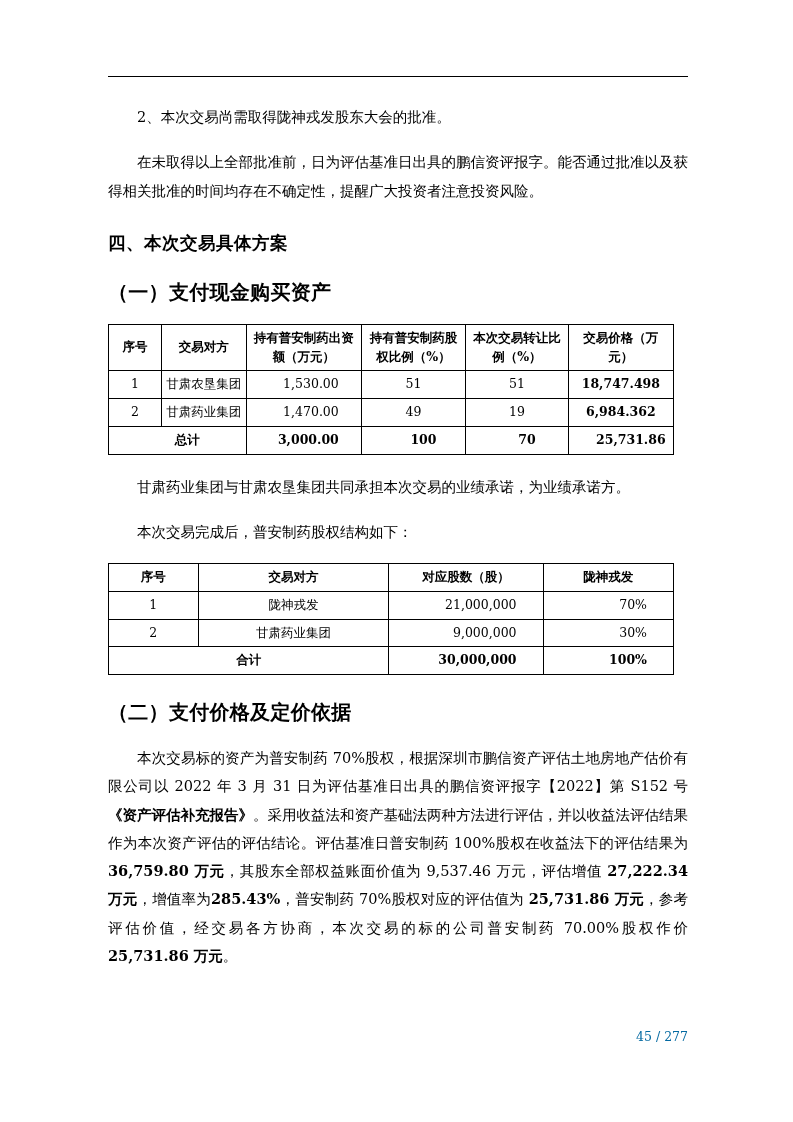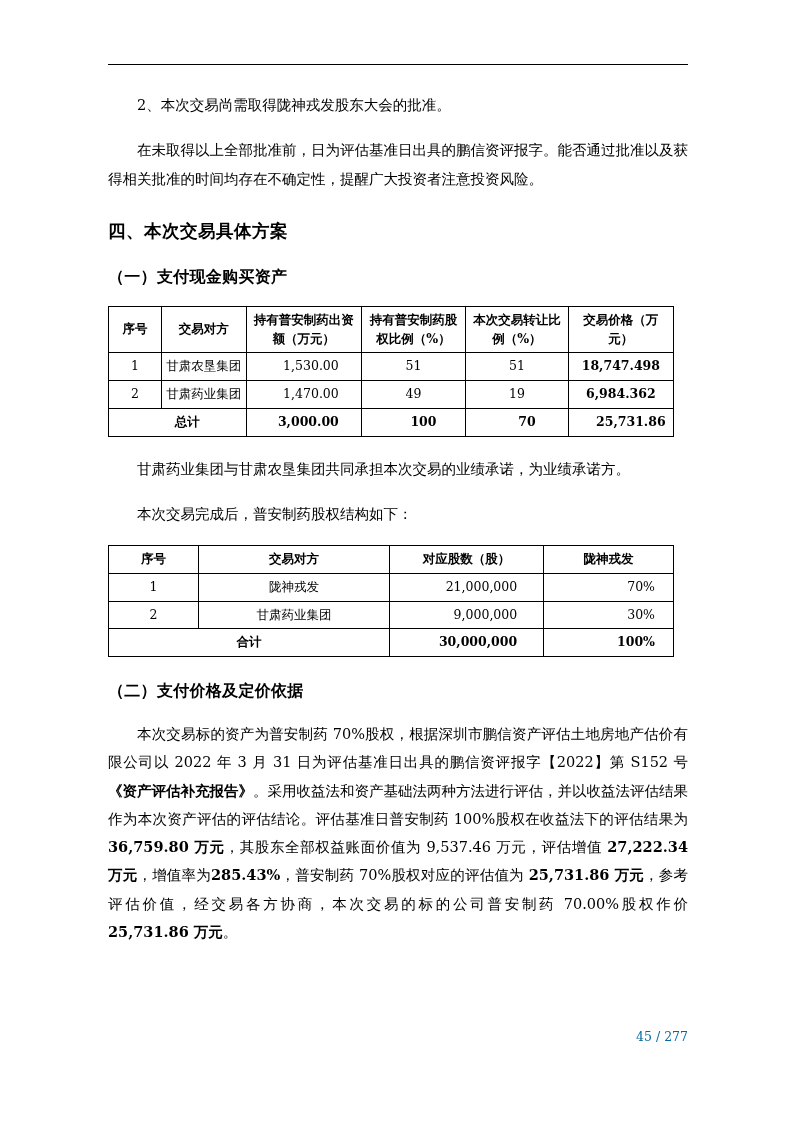--- a/index.html
+++ b/index.html
@@ -14,21 +14,21 @@
     position: relative;
     width: 793px;
     height: 1122px;
     margin: 0 auto;
     background: #ffffff;
     box-sizing: border-box;
   }
   .content {
     position: absolute;
     left: 108px;
-    top: 64px;
+    top: 76px;
     width: 580px;
   }
   .rule {
     border: 0;
     border-top: 1px solid #000;
     margin: 0 0 26px 0;
   }
   p {
     margin: 0 0 17px 0;
     font-size: 14.5px;
@@ -39,21 +39,21 @@
   p.indent {
     text-indent: 2em;
   }
   h2 {
     font-size: 17.5px;
     font-weight: bold;
     margin: 26px 0 20px 0;
     letter-spacing: 0.5px;
   }
   h3 {
-    font-size: 16px;
+    font-size: 20px;
     font-weight: bold;
     margin: 24px 0 18px 0;
     letter-spacing: 0.3px;
   }
   .bold {
     font-weight: bold;
   }
   table {
     border-collapse: collapse;
     width: 100%;
@@ -87,21 +87,21 @@
   }
   table.t2 tr.total td {
     font-weight: bold;
   }
   table.t2 td.num {
     text-align: right;
     padding-right: 26px;
   }
   table.t2 td.pct {
     text-align: right;
-    padding-right: 18px;
+    padding-right: 26px;
   }
   .footer {
     position: absolute;
     right: 105px;
     bottom: 78px;
     font-size: 12.5px;
     color: #0369a1;
   }
 </style>
 </head>

